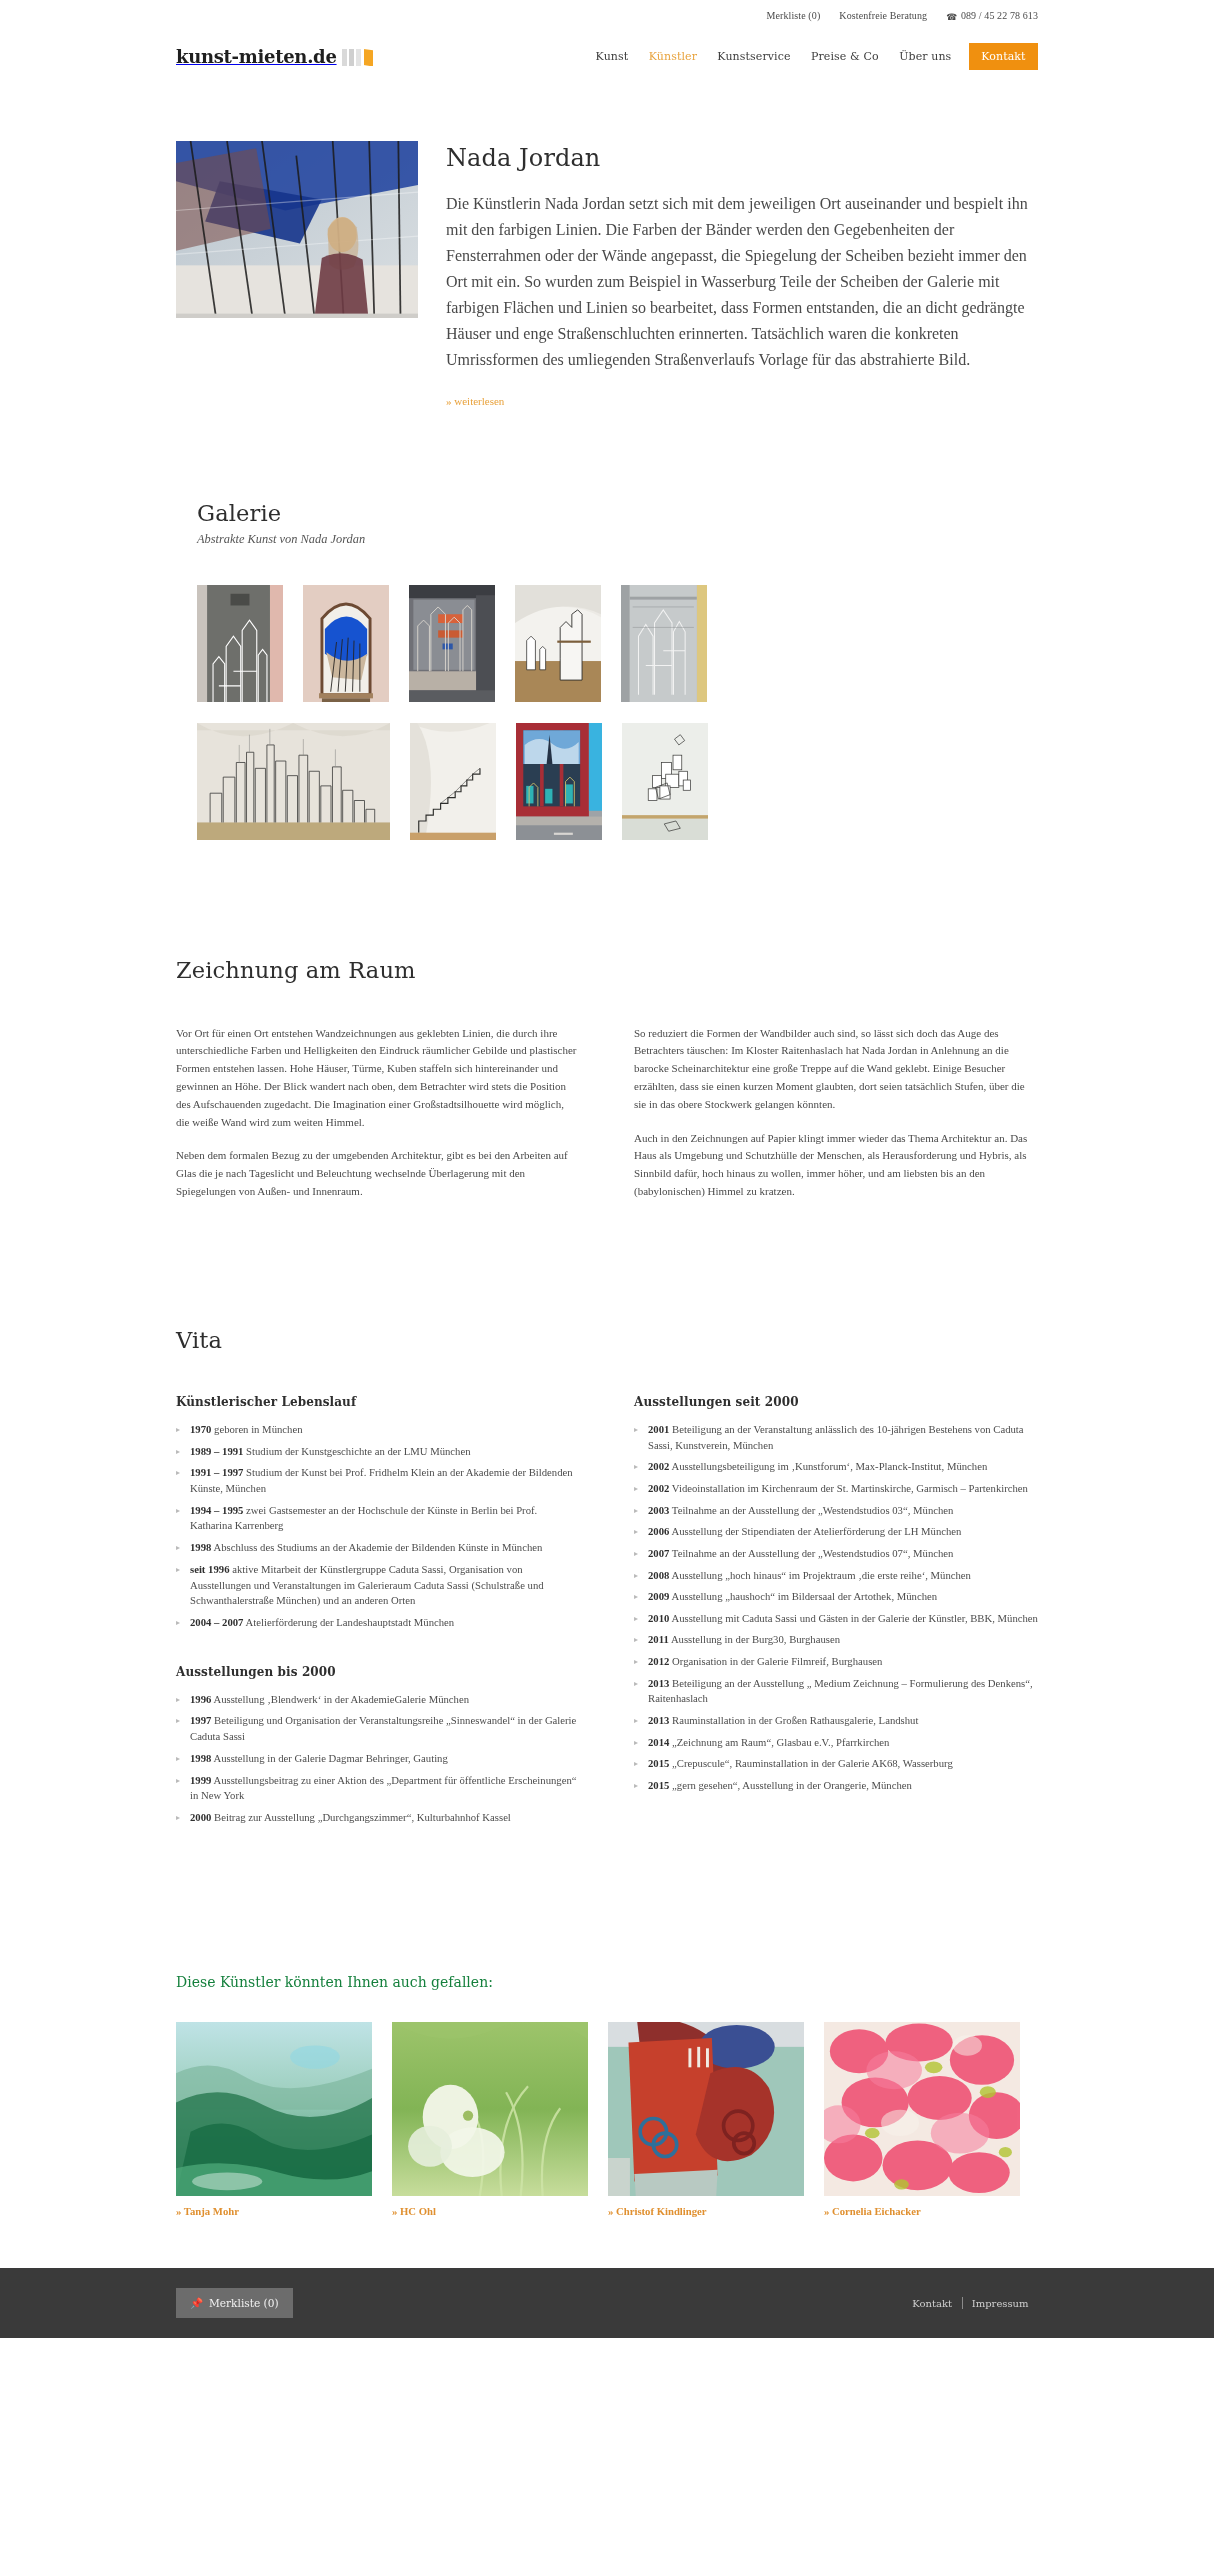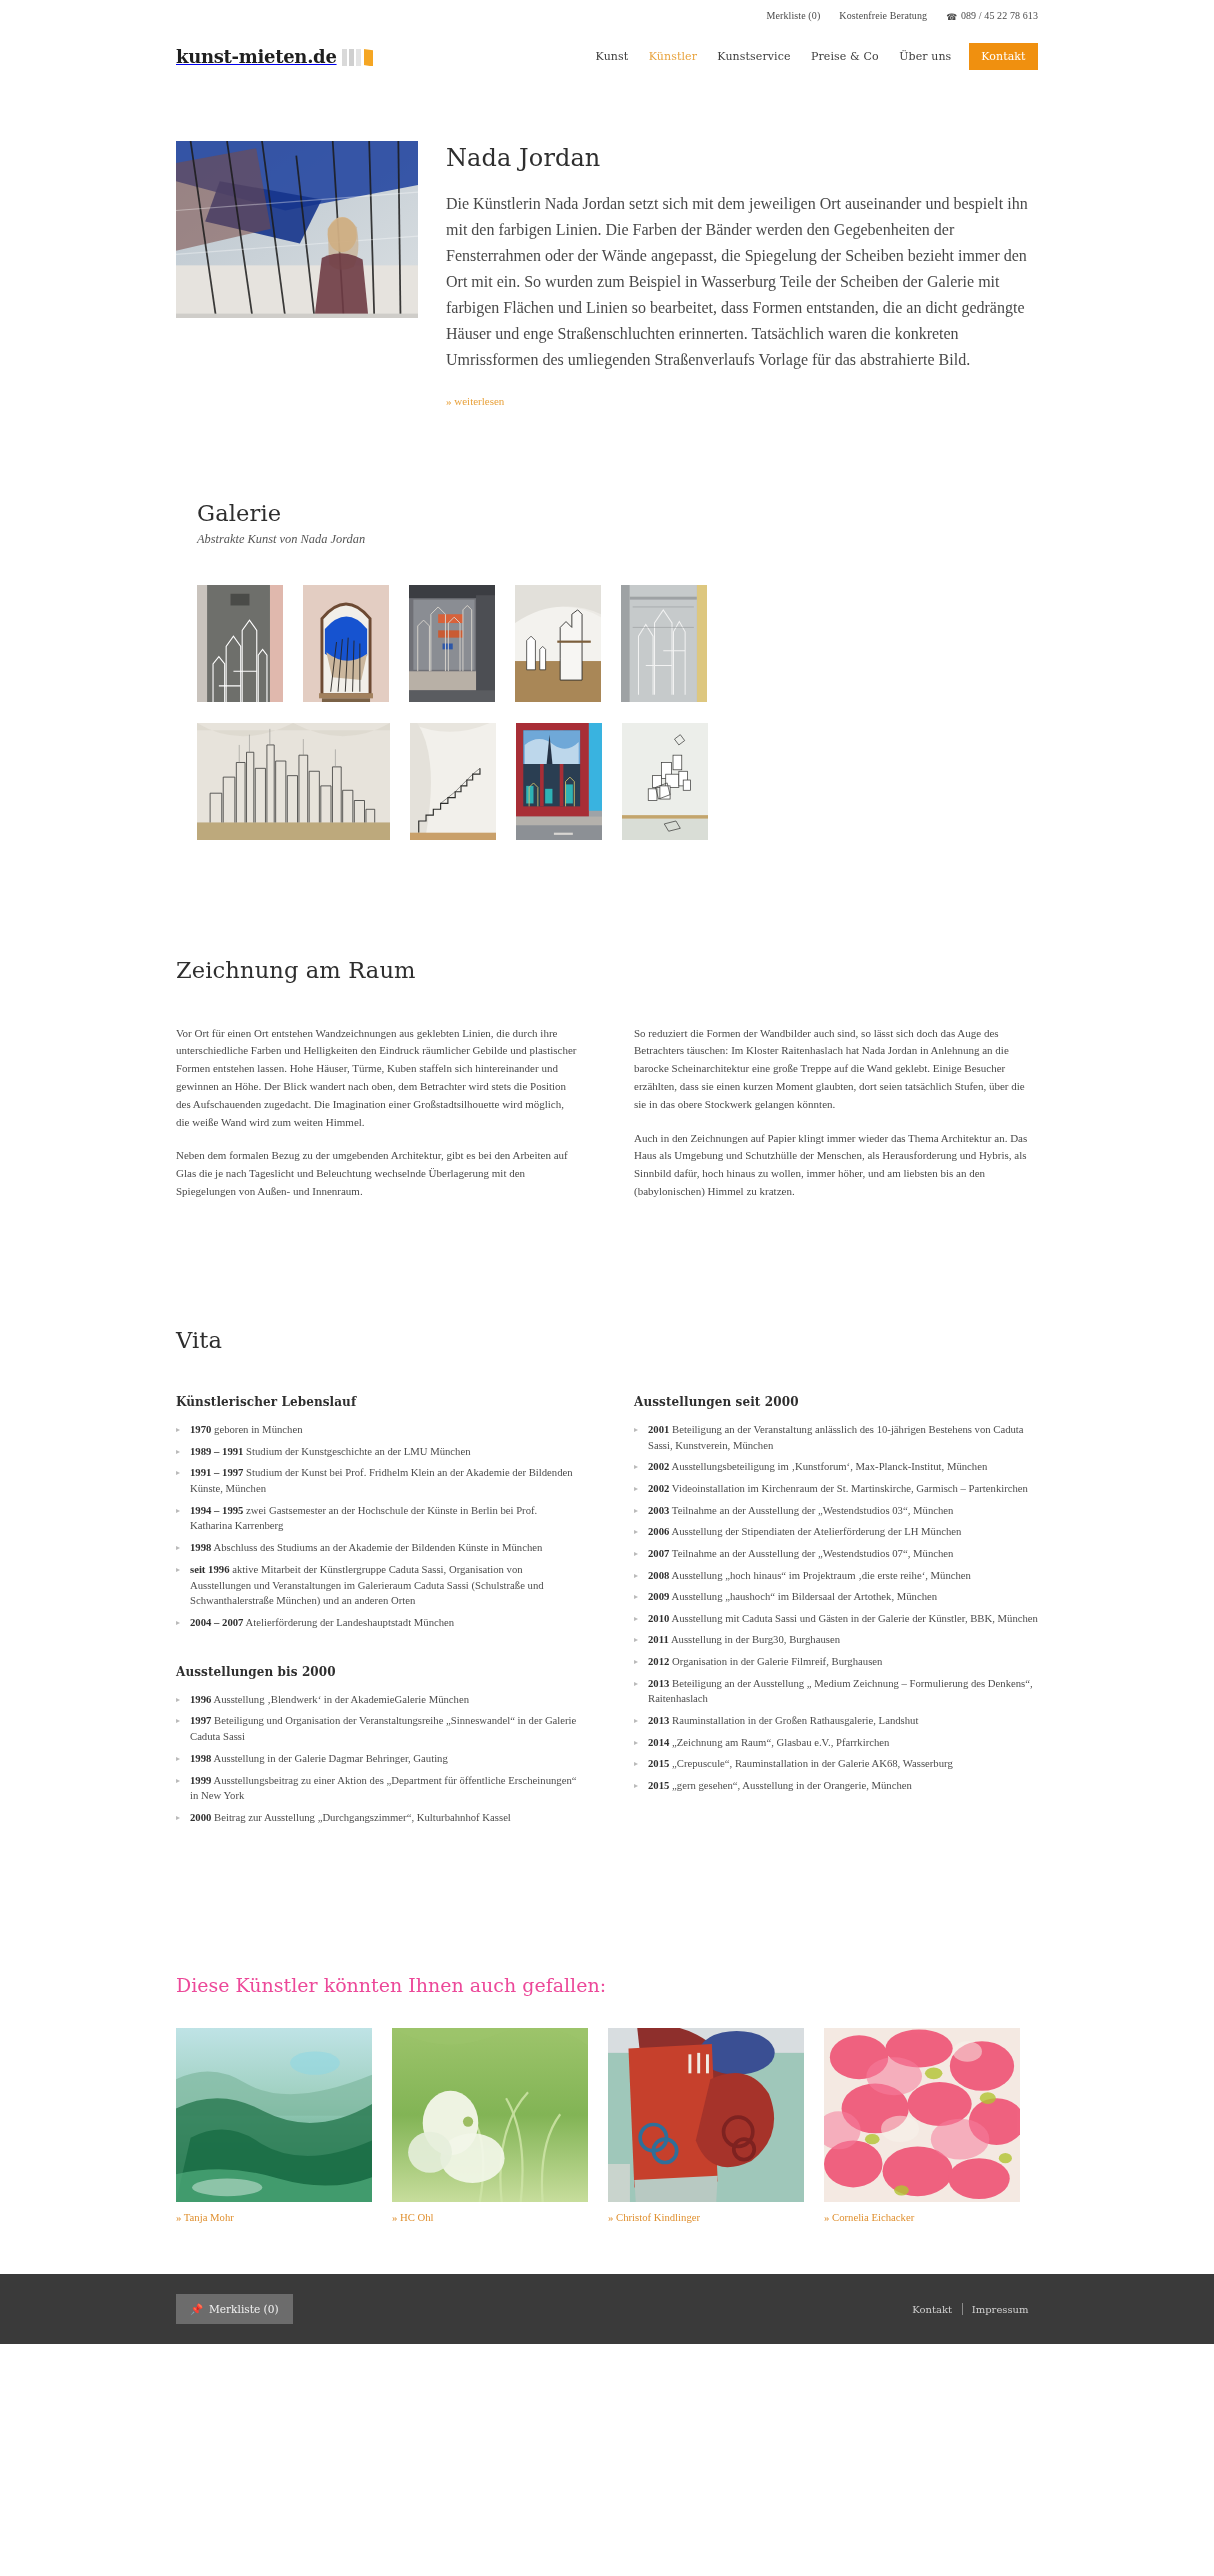--- a/index.html
+++ b/index.html
@@ -170,32 +170,33 @@
     font-size: 8px;
     line-height: 1.9;
   }
   ul.vita-list li b { font-weight: 700; color: #2f2f2f; }
 
   
   .related { margin-top: 142px; }
   h2.related-title {
     font-family: "DejaVu Serif", "Liberation Serif", serif;
     font-weight: 400;
-    font-size: 19px;
-    color: #ec4899;
+    font-size: 14px;
+    color: #15803d;
   }
   .rel-grid { display: flex; gap: 20px; margin-top: 32px; }
   .rel-card { width: 196px; }
   .rel-thumb { width: 196px; height: 174px; overflow: hidden; position: relative; background: #ddd; }
   .rel-name {
     display: block;
     margin-top: 9.5px;
     color: #e09030;
     font-size: 10.7px;
     text-decoration: none;
+    font-weight: bold;
   }
 
   
   .footer {
     margin-top: 51px;
     background: #3a3a3a;
     height: 70px;
     width: 100%;
   }
   .footer-inner {

